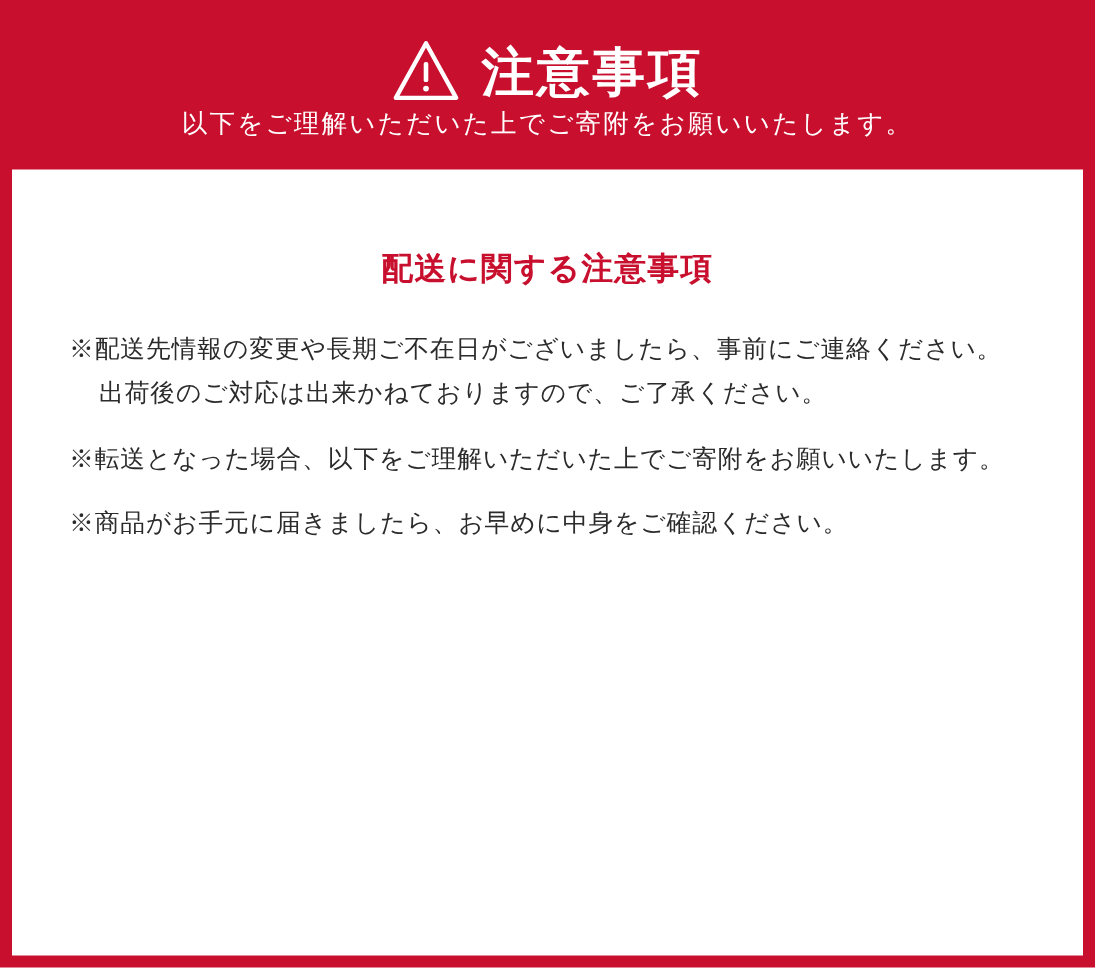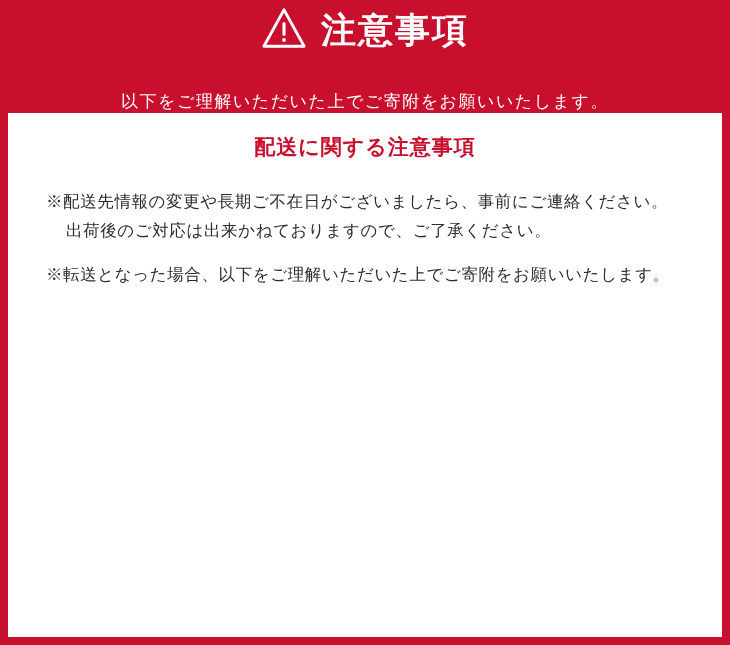--- a/index.html
+++ b/index.html
@@ -24,21 +24,21 @@
     padding: 0;
   }
 
   
   .notice-header {
     height: 113px;
     background: #c8102e;
     display: flex;
     flex-direction: column;
     align-items: center;
-    justify-content: space-between;
+    justify-content: center;
     box-sizing: border-box;
     padding-top: 6px;
   }
 
   .header-title-row {
     display: flex;
     align-items: center;
     justify-content: center;
     gap: 14px;
   }
@@ -67,21 +67,21 @@
 
   
   .notice-body {
     position: absolute;
     left: 8px;
     right: 8px;
     top: 113px;
     bottom: 8px;
     background: #ffffff;
     box-sizing: border-box;
-    padding: 20px 38px 0 38px;
+    padding: 52px 38px 0 38px;
     overflow: hidden;
   }
 
   .section-title {
     text-align: center;
     color: #c8102e;
     font-size: 21px;
     font-weight: bold;
     letter-spacing: 1px;
     margin: 0 0 26px 0;
@@ -120,16 +120,17 @@
       <span class="header-title">注意事項</span>
     </div>
     <div class="header-sub">以下をご理解いただいた上でご寄附をお願いいたします。</div>
   </div>
 
   <div class="notice-body">
     <h2 class="section-title">配送に関する注意事項</h2>
     <ul class="notice-list">
       <li class="notice-item">※配送先情報の変更や長期ご不在日がございましたら、事前にご連絡ください。出荷後のご対応は出来かねておりますので、ご了承ください。</li>
       <li class="notice-item">※転送となった場合、以下をご理解いただいた上でご寄附をお願いいたします。</li>
+      <li class="notice-item">※商品がお手元に届きましたら、お早めに中身をご確認ください。</li>
     </ul>
   </div>
 
 </div>
 
 </body></html>

